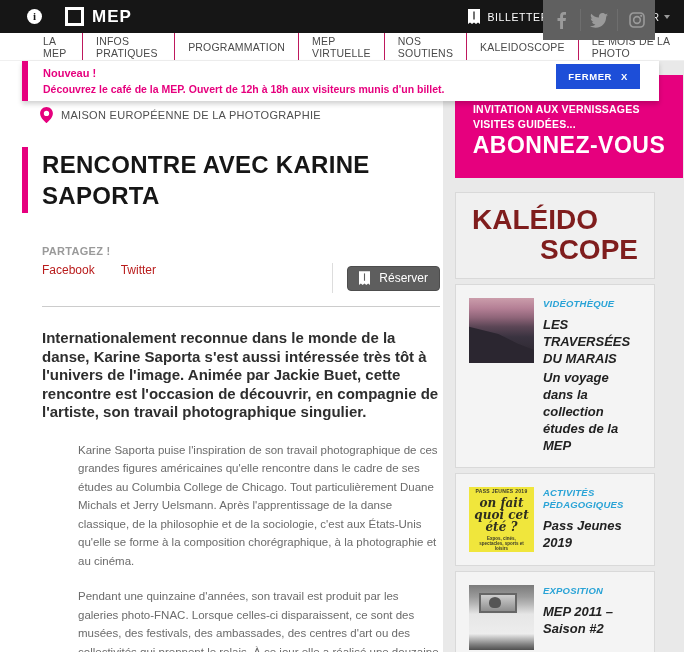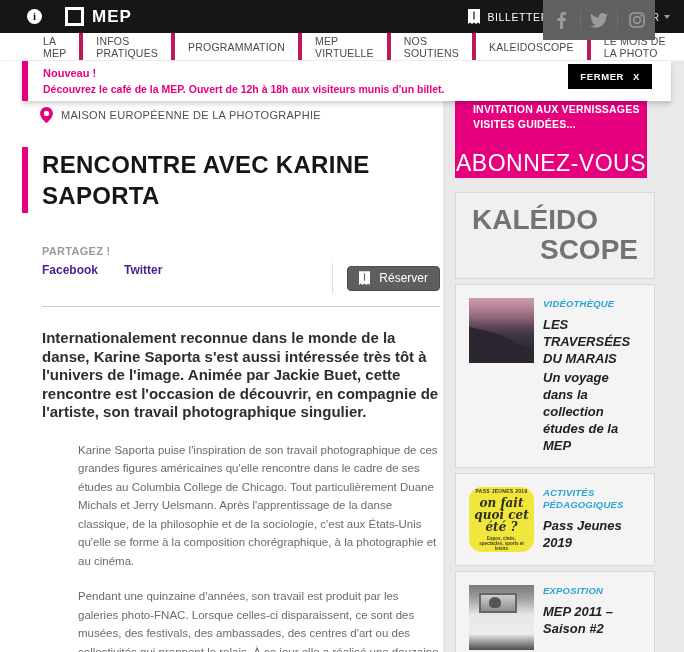--- a/index.html
+++ b/index.html
@@ -24,84 +24,84 @@
     border-top:4px solid #9a9a9a; }
   .social-box { position:absolute; top:0; right:29px; width:112px; height:40px;
     background:#606060; display:flex; align-items:center; z-index:7; }
   .social-cell { flex:1; display:flex; align-items:center; justify-content:center; height:22px; }
   .social-cell + .social-cell { border-left:1px solid #6e6e6e; }
 
   
   .nav { height:28px; background:#fff; display:flex; align-items:stretch;
     padding-left:30px; border-bottom:1px solid #f0f0f0; }
   .nav-item { display:flex; align-items:center; padding:0 13px; font-size:10.5px;
-    color:#4a4a4a; letter-spacing:.2px; border-right:4px solid #be185d; cursor:pointer; }
+    color:#4a4a4a; letter-spacing:.2px; border-right:1px solid #be185d; cursor:pointer; }
   .nav-item:last-child { border-right:none; }
 
   
-  .banner { position:absolute; top:61px; left:22px; right:13px; height:40px; background:#fff;
+  .banner { position:absolute; top:61px; left:22px; right:25px; height:40px; background:#fff;
     border-left:6px solid #e6007e; box-shadow:0 3px 5px rgba(0,0,0,.18); z-index:5;
     padding:6px 0 0 15px; }
   .banner-title { color:#e6007e; font-weight:bold; font-size:11px; }
   .banner-msg { color:#e6007e; font-weight:bold; font-size:10.5px; margin-top:4px; }
-  .fermer-btn { position:absolute; right:19px; top:3px; height:25px; background:#000000;
+  .fermer-btn { position:absolute; right:19px; top:3px; height:25px; background:#1d4ed8;
     color:#fff; border:none; font-weight:bold; font-size:9.5px; letter-spacing:.6px;
     padding:0 12px; display:flex; align-items:center; gap:9px; cursor:pointer;
     font-family:"Liberation Sans", sans-serif; }
 
   
   .content-row { display:flex; height:591px; }
   .main-col { width:443px; background:#fff; padding:46px 3px 8px 22px; }
   .side-col { width:241px; background:#e9e9e9; padding:14px 0 0 12px; }
 
   
   .breadcrumb { display:flex; align-items:center; gap:8px; margin-left:18px;
     font-size:11px; color:#4f4f4f; letter-spacing:.3px; }
   .title-block { margin-top:24px; border-left:6px solid #e6007e; padding:2px 0 2px 14px; }
   .page-title { font-size:24px; line-height:31px; font-weight:bold; color:#161616; letter-spacing:.3px; }
   .share-row { margin:16px 0 0 20px; width:398px; display:flex; justify-content:space-between; align-items:center; }
   .share-label { font-size:11px; font-weight:bold; color:#9a9a9a; letter-spacing:.3px; }
   .share-links { display:flex; gap:26px; margin-top:6px; }
-  .share-link { font-size:12px; font-weight:bold; color:#4c1d95; cursor:pointer; }
+  .share-link { font-size:12px; font-weight:normal; color:#b91c1c; cursor:pointer; }
   .share-right { display:flex; align-items:center; gap:14px;margin-top:34px; }
   .v-divider { width:1px; height:30px; background:#ddd; }
   .reserve-btn { background:#5e5e5e; border:1px solid #4d4d4d; border-radius:4px; height:25px;
     color:#fff; font-size:12px; display:flex; align-items:center; gap:9px; padding:0 11px;
     cursor:pointer; font-family:"Liberation Sans", sans-serif; }
   .rule { margin:13px 0 0 20px; width:398px; border:none; border-top:1px solid #ccc; }
   .intro { margin:22px 0 0 20px; width:402px; font-size:15px; line-height:18.5px;
     font-weight:bold; color:#2e2e2e; }
   .para { margin:19px 0 0 56px; width:364px; font-size:11.5px; line-height:18.5px; color:#6b6b6b; }
   .para + .para { margin-top:17px; }
 
   
-  .subscribe-box { width:192px; height:103px; background:#e6007e; padding-top:27px; cursor:pointer; }
+  .subscribe-box { width:228px; height:103px; background:#e6007e; padding-top:27px; cursor:pointer; }
   .subscribe-line { color:#fff; font-weight:bold; font-size:10.5px; line-height:14.5px;
     padding-left:18px; letter-spacing:.2px; }
-  .subscribe-cta { color:#fff; font-weight:normal; font-size:23px; letter-spacing:.5px;
-    text-align:center; margin-top:19px; }
+  .subscribe-cta { color:#fff; font-weight:bold; font-size:23px; letter-spacing:.5px;
+    text-align:center; margin-top:1px; }
   .kaleido-card { margin-top:14px; width:200px; background:#f0f0f0; border:1px solid #d9d9d9;
     padding:12px 16px 13px; }
-  .kaleido-l1, .kaleido-l2 { font-size:28px; line-height:30px; font-weight:bold; color:#737373; }
+  .kaleido-l1, .kaleido-l2 { font-size:28px; line-height:30px; font-weight:bold; color:#7f1d1d; }
   .kaleido-l2 { text-align:right; }
   .side-item { margin-top:5px; width:200px; background:#f4f4f4; border:1px solid #d9d9d9;
     padding:13px; display:flex; gap:9px; cursor:pointer; }
   .thumb { width:65px; height:65px; flex-shrink:0; position:relative; overflow:hidden; }
   .side-item-text { flex:1; min-width:0;font-style:italic; }
   .cat-label { font-size:9.5px; font-weight:bold; color:#29a3d6; line-height:12px; letter-spacing:.2px; }
   .item-title { font-size:13px; font-weight:bold; color:#222; line-height:17px; margin-top:6px; }
   .item-subtitle { font-size:13px; font-weight:bold; color:#222; line-height:17px; margin-top:2px; }
 
   
   .thumb-sunset { background:linear-gradient(180deg,#cb9dab 0%,#b47f95 16%,#8f6579 30%,
     #5c4656 44%,#3a3340 60%,#262229 100%); }
   .thumb-sunset::after { content:""; position:absolute; left:0; bottom:0; width:100%; height:62%;
     background:#2b2630; clip-path:polygon(0 10%, 45% 28%, 75% 52%, 100% 68%, 100% 100%, 0 100%); }
   .thumb-yellow { background:#f0e63c; display:flex; flex-direction:column; align-items:center;
-    justify-content:center; text-align:center;border-radius:13px; }
+    justify-content:center; text-align:center; }
   .ty-top { font-size:5px; font-weight:bold; color:#3a3a2a; letter-spacing:.3px; }
   .ty-main { font-family:"DejaVu Serif", serif; font-style:italic; font-weight:bold;
     font-size:12px; line-height:12px; color:#2e2e20; margin:3px 0; width:56px; }
   .ty-bottom { font-size:4.5px; font-weight:bold; color:#3a3a2a; width:52px; }
   .thumb-car { background:linear-gradient(180deg,#7b7b7b 0%,#9a9a9a 18%,#b9b9b9 30%,
     #e6e6e6 45%,#ededed 75%,#7d7d7d 92%,#4f4f4f 100%); }
   .thumb-car::before { content:""; position:absolute; top:8px; left:10px; width:34px; height:16px;
     background:linear-gradient(180deg,#cfcfcf,#8e8e8e); border:2px solid #666; }
   .thumb-car::after { content:""; position:absolute; top:12px; left:20px; width:12px; height:11px;
     background:#555; border-radius:50% 50% 40% 40%; }

